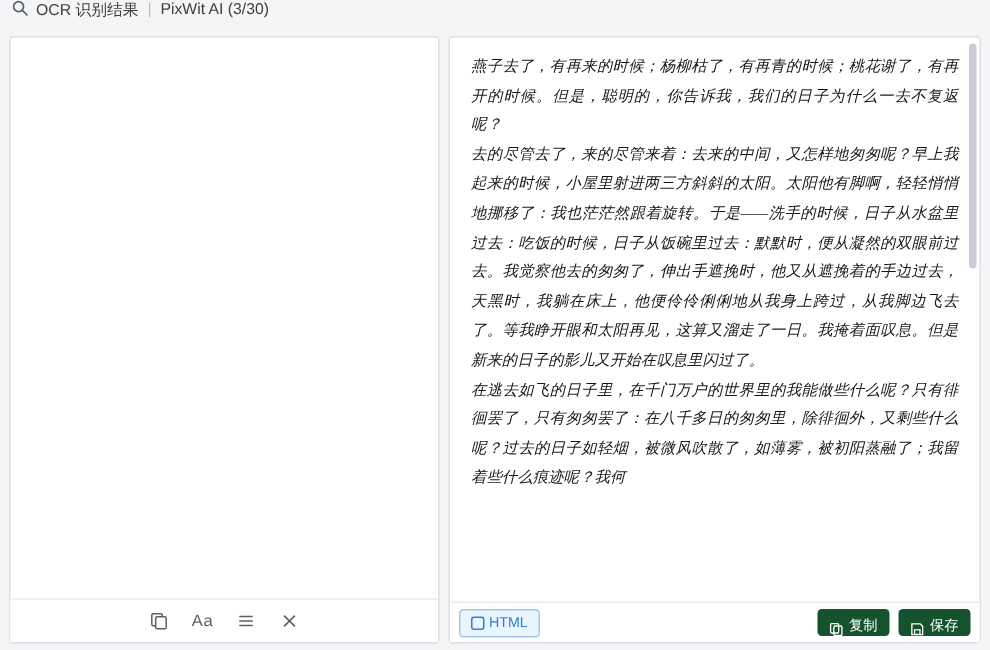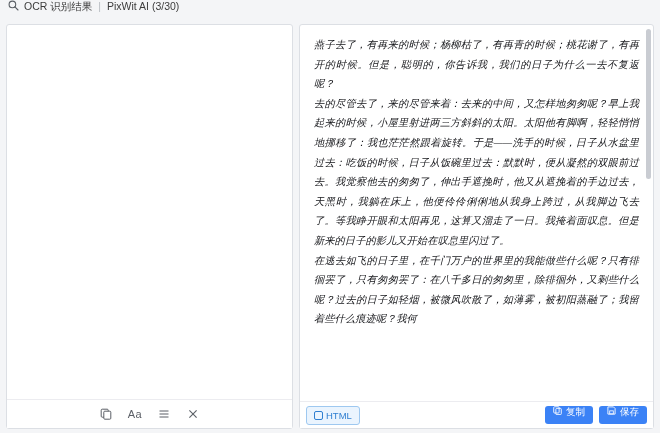--- a/index.html
+++ b/index.html
@@ -149,26 +149,26 @@
   }
   .chip .dot {
     width: 7px; height: 7px;
     border: 1.4px solid #2f7fd1;
     border-radius: 2px;
     display: inline-block;
   }
   .spacer { flex: 1 1 auto; }
   .btn {
     display: inline-flex;
-    align-items: flex-start;
+    align-items: flex-end;
     gap: 4px;
     height: 18px;
     padding: 0 8px;
     border-radius: 3px;
-    background: #3b82f6;
+    background: #14532d;
     color: #fff;
     font-size: 9.5px;
     border: none;
     cursor: default;
   }
   .btn svg { display: block; }
 </style>
 </head>
 <body>
 

